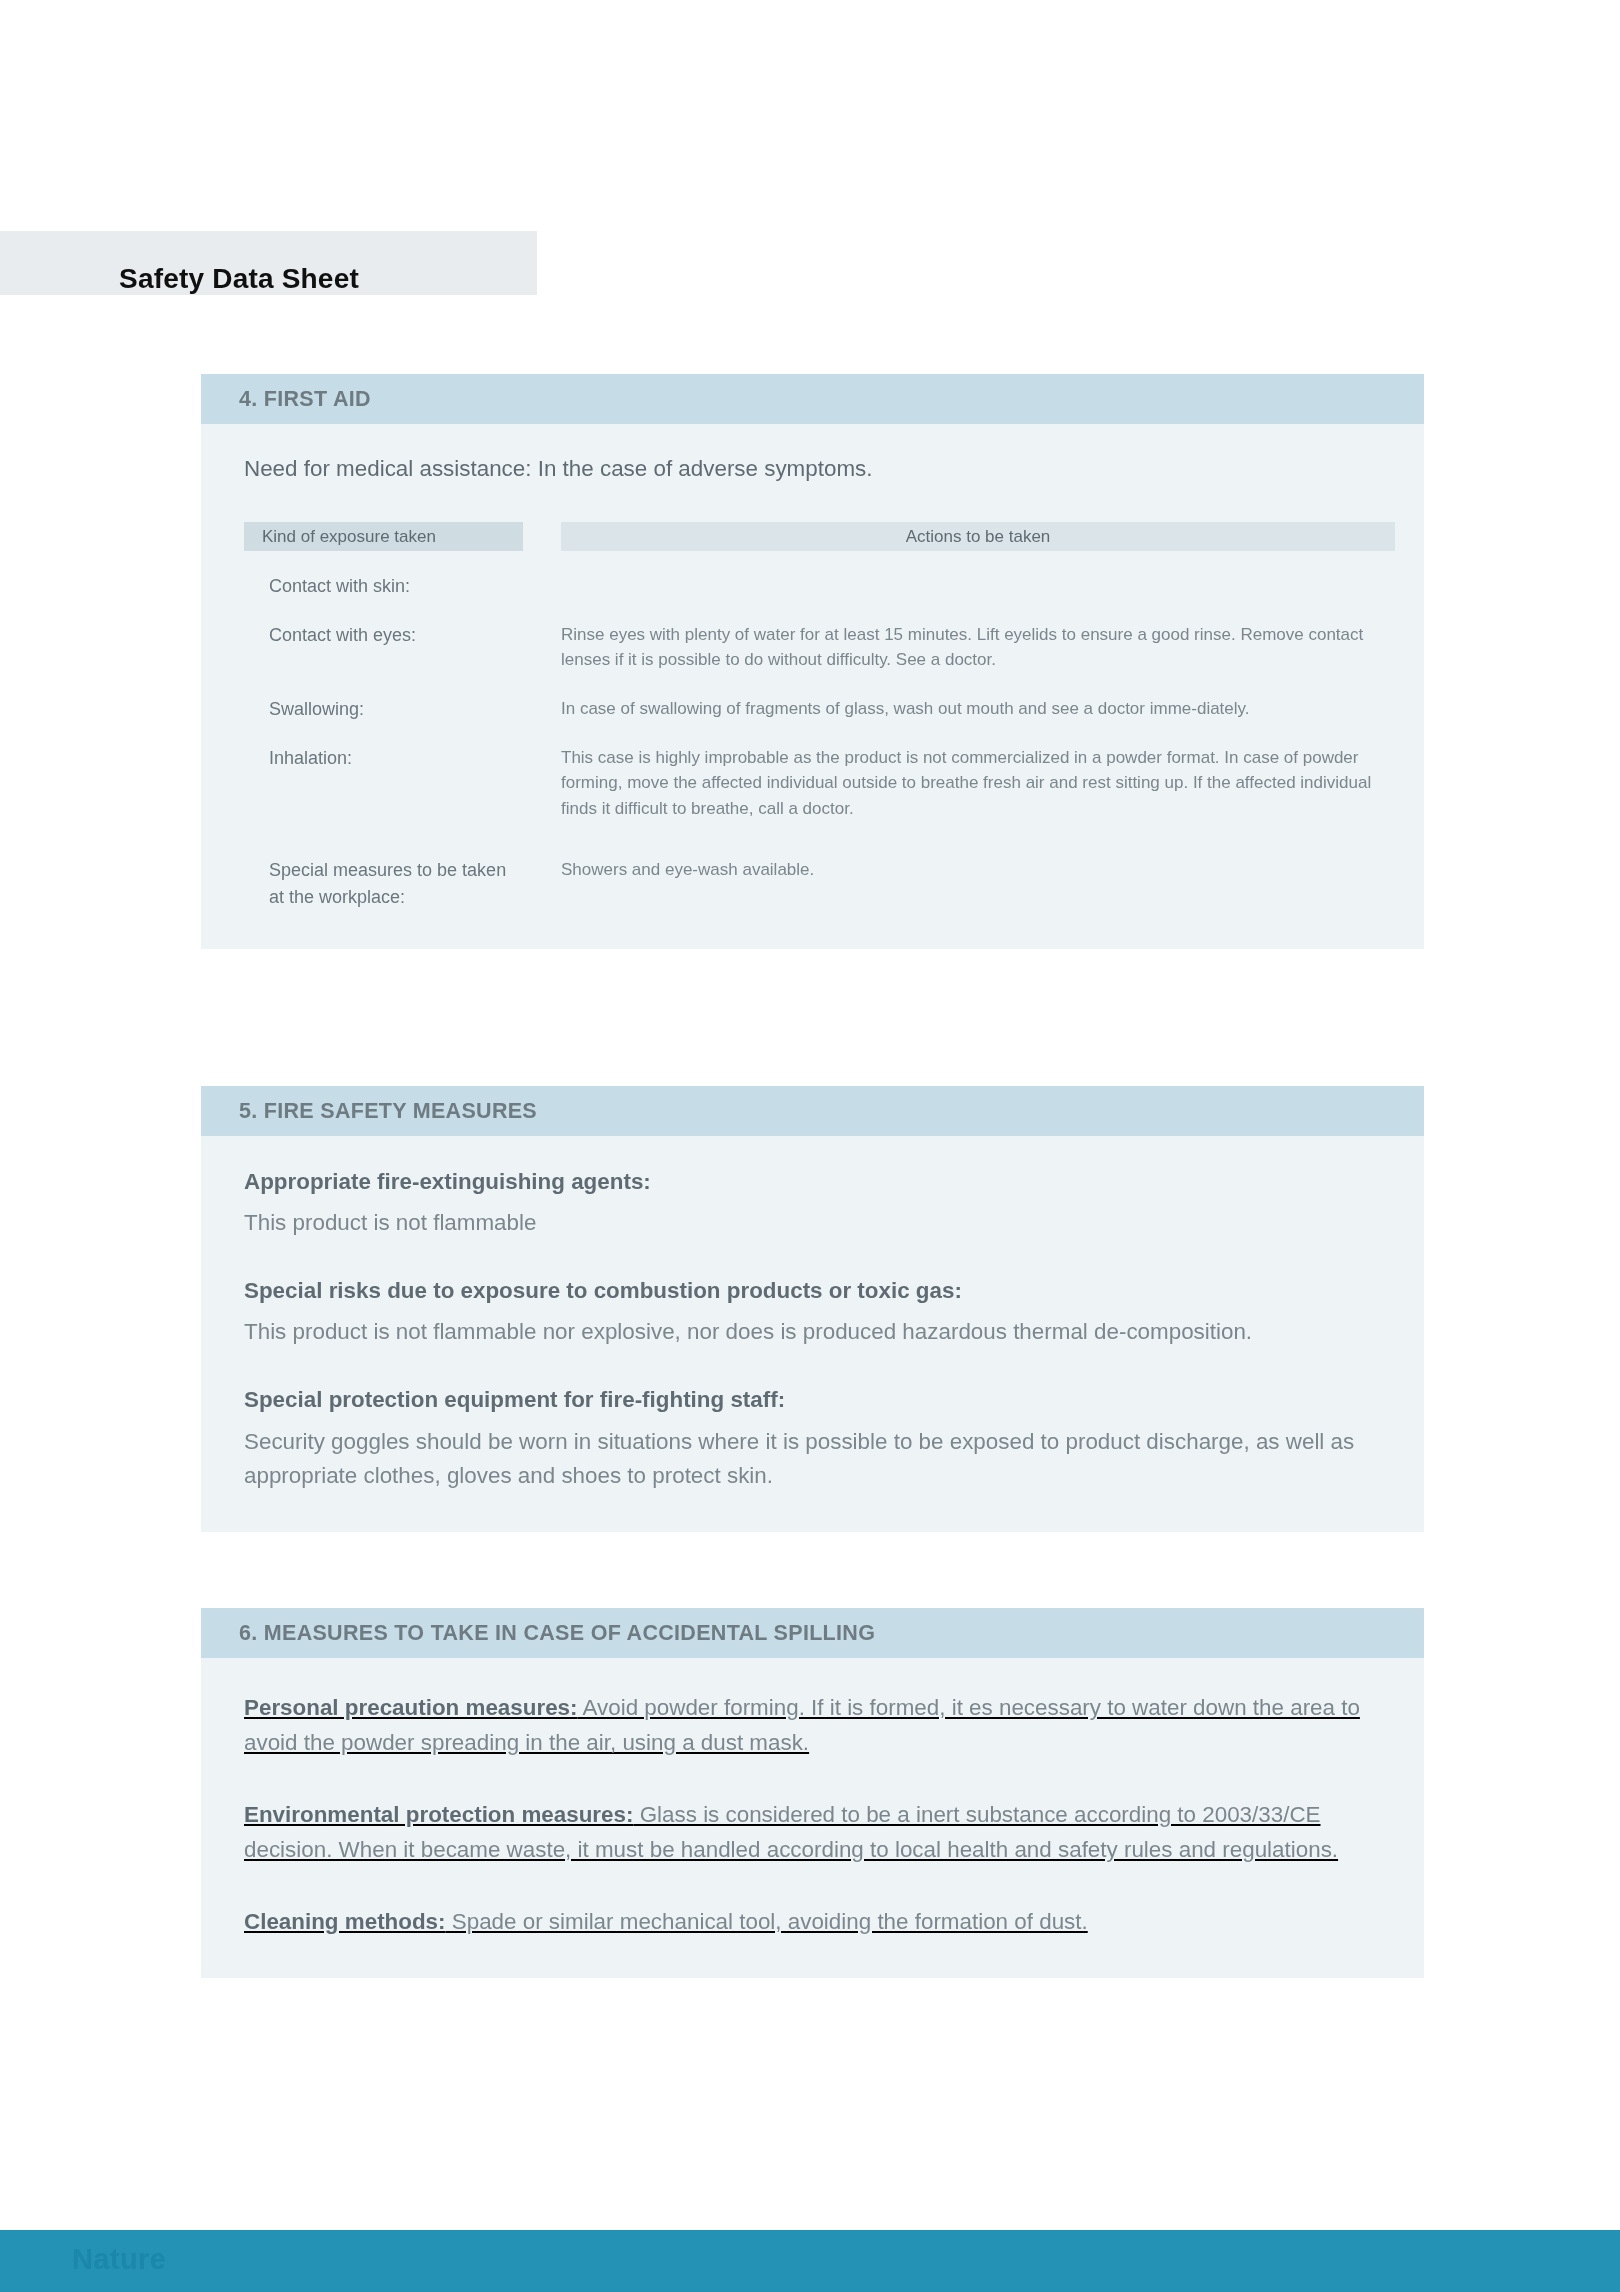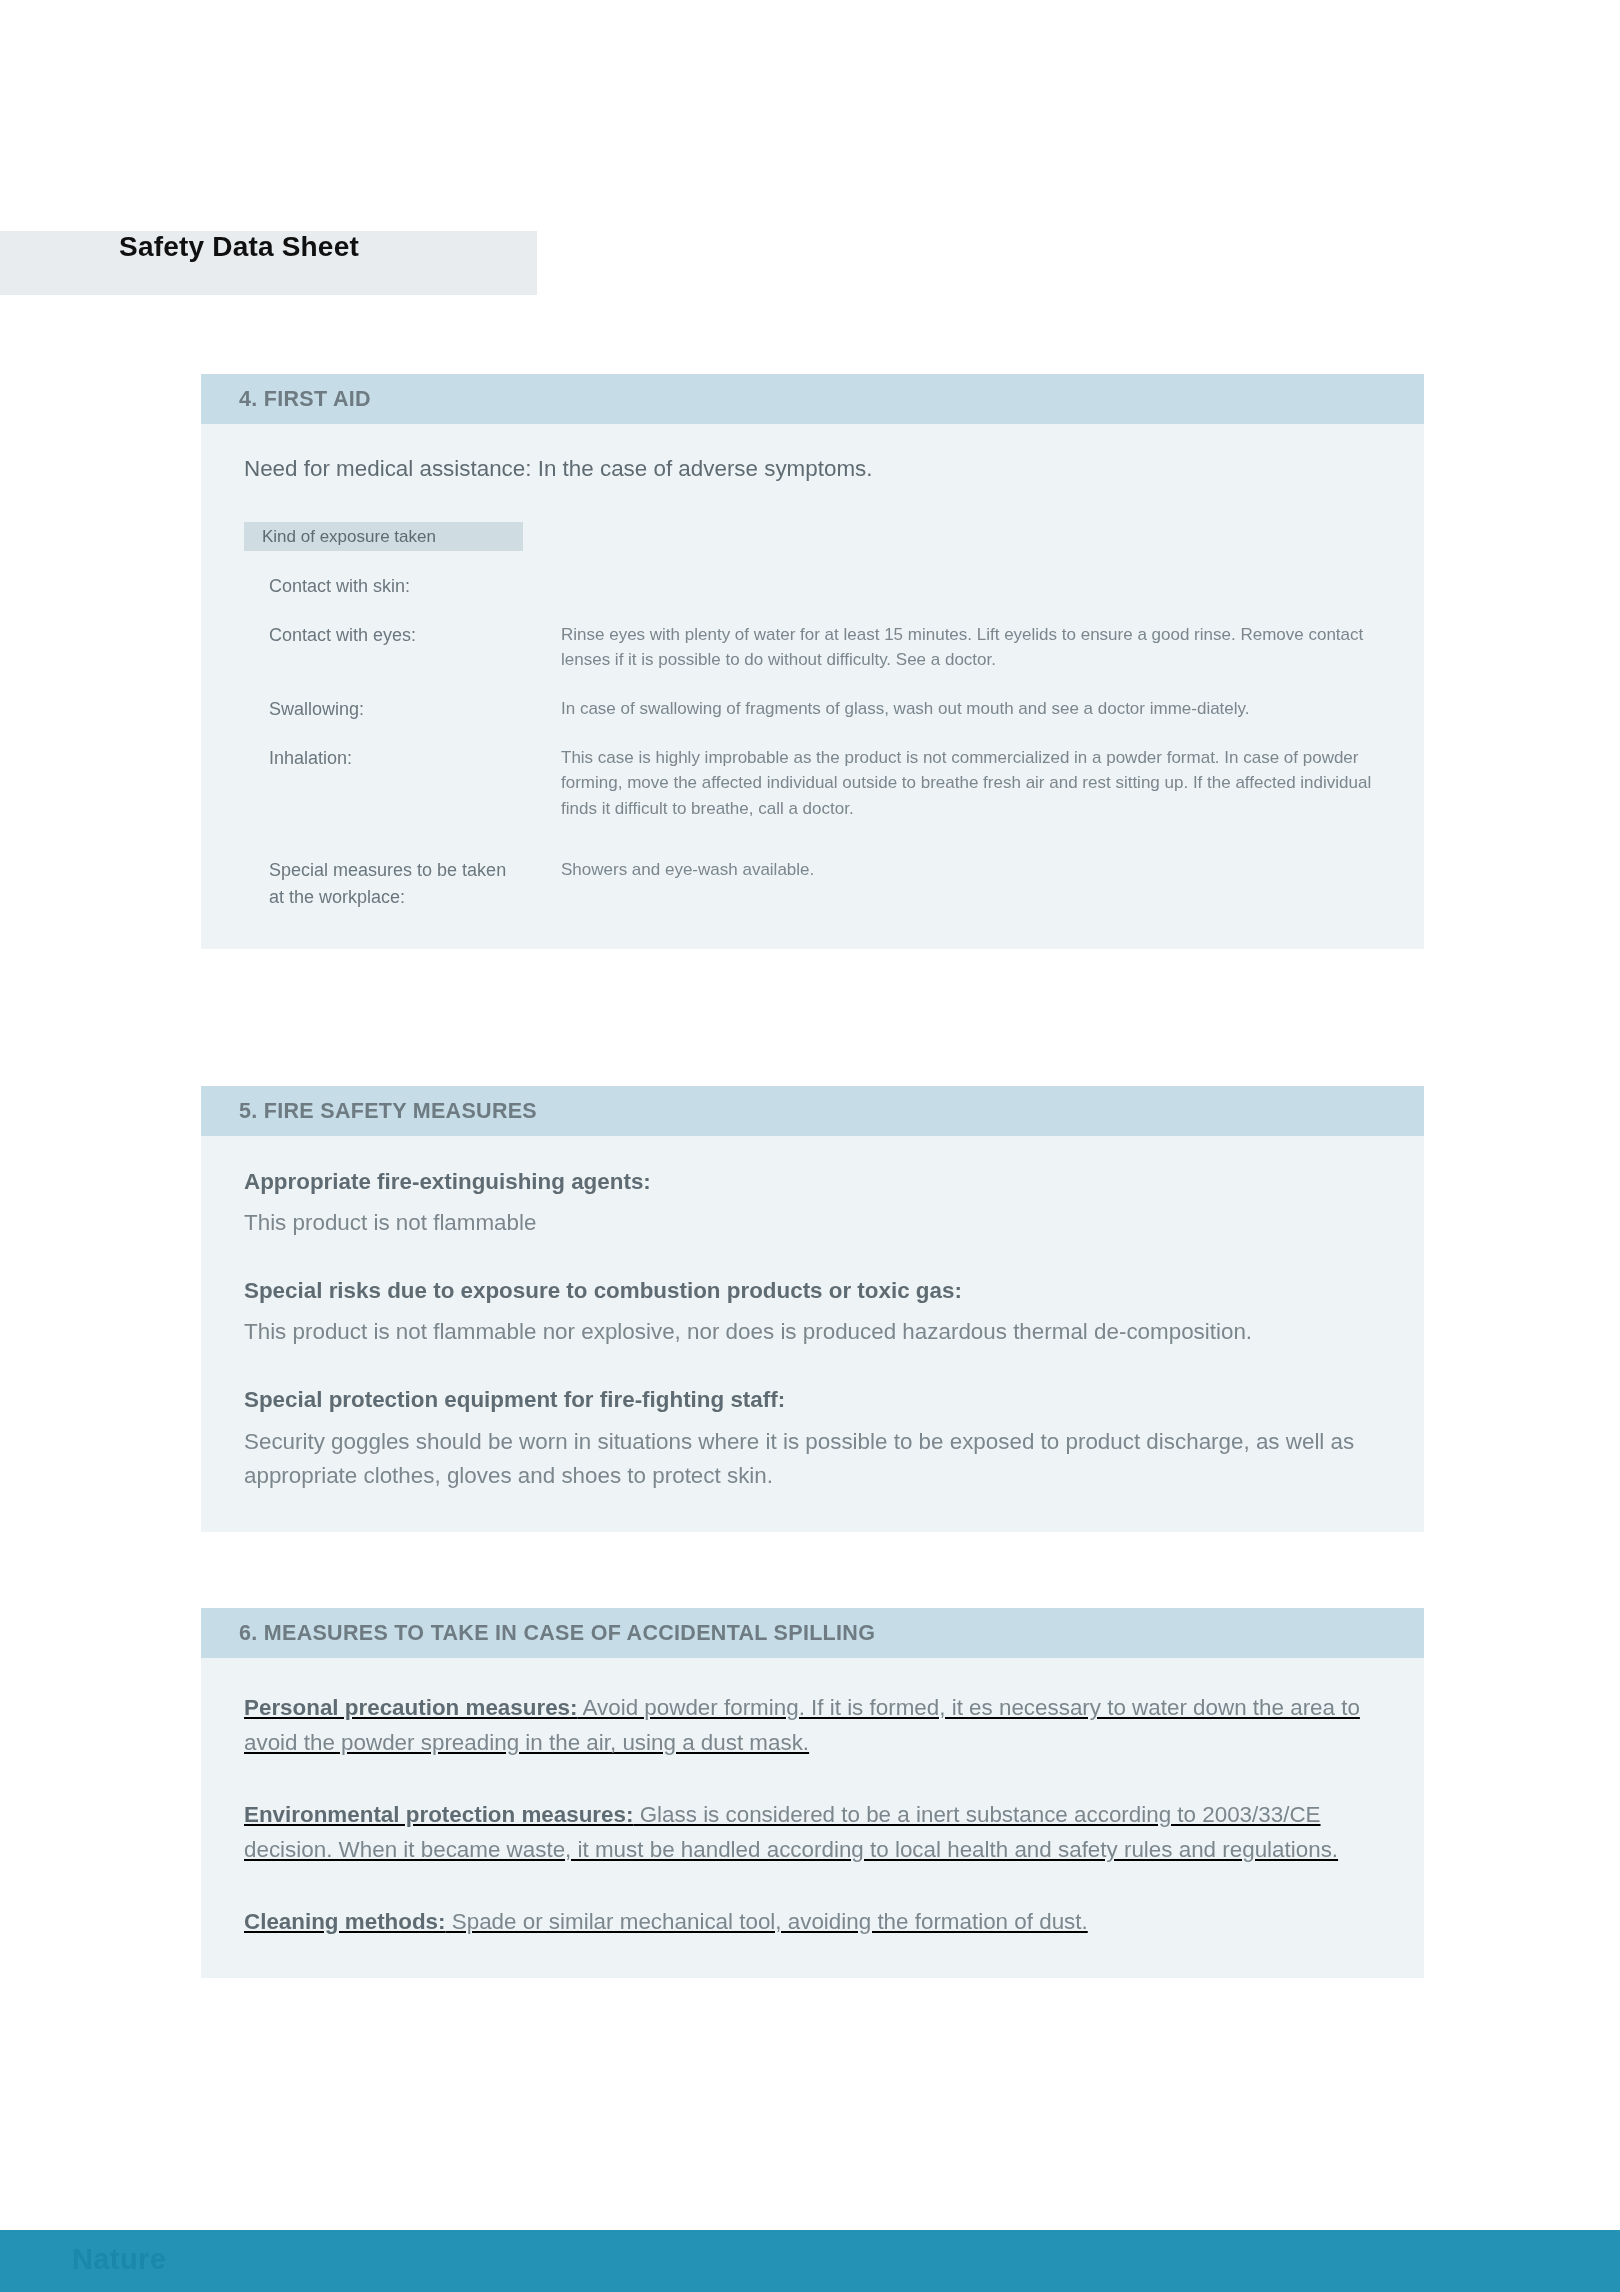--- a/index.html
+++ b/index.html
@@ -18,21 +18,21 @@
 
   
   .title-band {
     position: absolute;
     left: 0;
     top: 231px;
     width: 537px;
     height: 64px;
     background: #e9ecee;
     display: flex;
-    align-items: flex-start;
+    align-items: flex-end;
   }
   .title-band .title-text {
     margin-left: 119px;
     font-size: 28px;
     font-weight: bold;
     color: #101010;
     letter-spacing: 0.2px;
   }
 
   
@@ -212,20 +212,23 @@
   </div>
   <div class="section-body">
     <p class="intro-line">Need for medical assistance: In the case of adverse symptoms.</p>
 
     <div class="aid-table">
       <div class="aid-head">
         <div class="head-left">
           <span>Kind of exposure taken</span>
         </div>
         <div class="head-spacer"></div>
+        <div class="head-right">
+          <span>Actions to be taken</span>
+        </div>
       </div>
 
       <div class="aid-row row-skin">
         <div class="cell-kind">Contact with skin:</div>
         <div class="cell-spacer"></div>
       </div>
 
       <div class="aid-row">
         <div class="cell-kind">Contact with eyes:</div>
         <div class="cell-spacer"></div>

